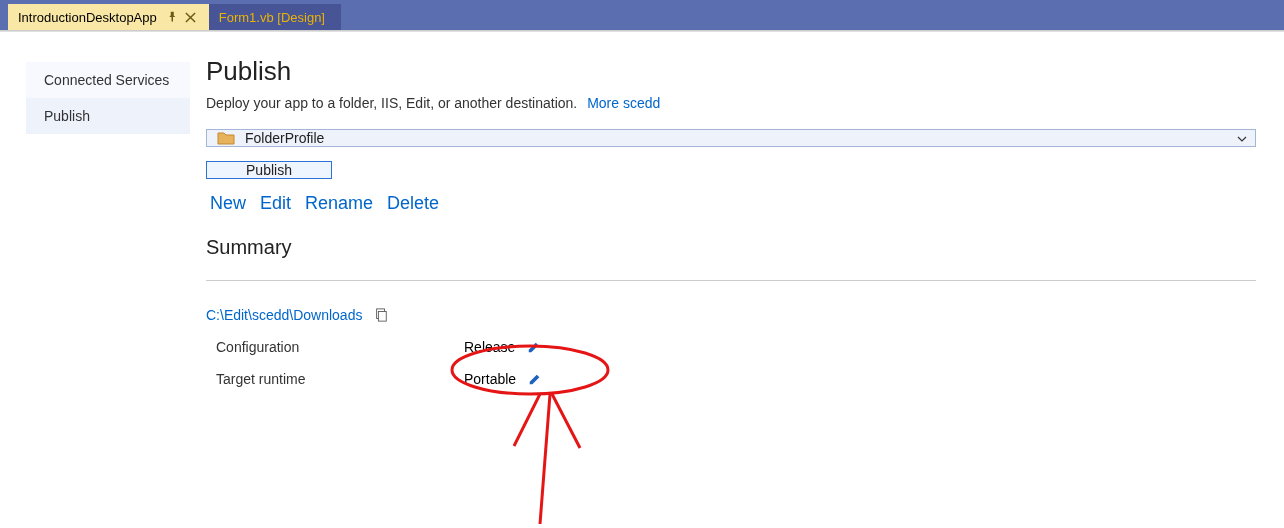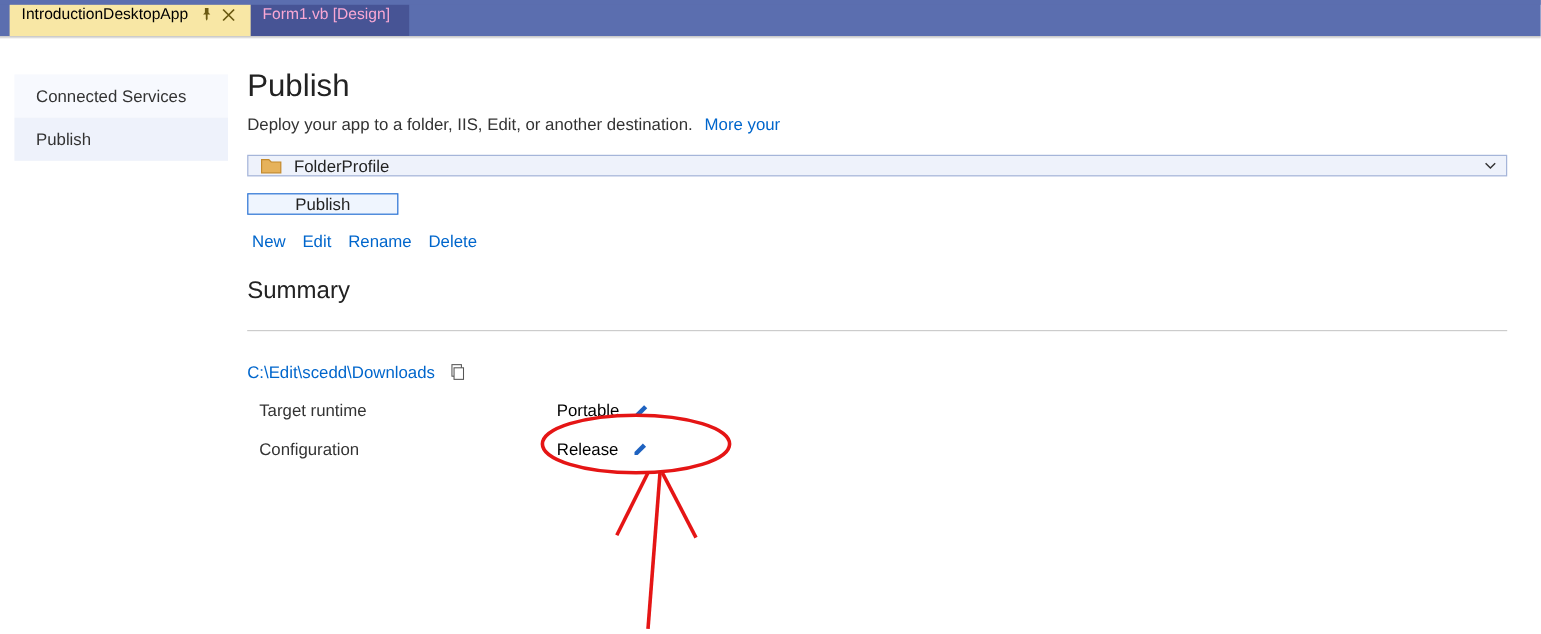--- a/index.html
+++ b/index.html
@@ -1,50 +1,50 @@
 <!DOCTYPE html>
 <html><head>
 <meta charset="utf-8">
 <style>
   * { box-sizing: border-box; margin: 0; padding: 0; font-family: "Segoe UI", Tahoma, sans-serif; }
   body { background: #fff; width: 1284px; height: 528px; overflow: hidden; position: relative; }
 
   
   .tabstrip { display: flex; align-items: stretch; height: 30px; background: #5b6eaf; border-top: 4px solid #5b6eaf; }
   .tabstrip .lead { width: 8px; background: #5b6eaf; }
-  .tab { display: flex; align-items: flex-start; padding: 0 10px; font-size: 13px; position: relative; cursor: pointer; }
+  .tab { display: flex; align-items: center; padding: 0 10px; font-size: 13px; position: relative; cursor: pointer; }
   .tab.active { background: #f8e7a5; color: #000; }
-  .tab.inactive { background: #475495; color: #f9a8d4; }
+  .tab.inactive { background: #475495; color: #eab308; }
   .tab .tab-label { padding-right: 6px; }
   .tab .pin-icon, .tab .close-icon { display: inline-flex; align-items: center; justify-content: center; width: 16px; height: 16px; margin-left: 2px; }
   .below-tabs-separator { height: 2px; background: #e0e0e0; border-top: 1px solid #ccc; }
 
   .workspace { display: flex; height: calc(528px - 34px); }
 
   
-  .sidebar { width: 190px; flex: none; padding-top: 30px; padding-left: 12px; }
+  .sidebar { width: 190px; flex: none; padding-top: 30px; padding-left: 26px; }
   .sidebar-item { padding: 10px 18px; font-size: 14px; color: #333; cursor: pointer; }
   .sidebar-item.selected { background: #eef2fb; font-weight: 400; }
   .sidebar-item:not(.selected) { background: #f7f9fe; }
 
   
   .main { flex: 1; padding: 24px 28px 24px 16px; }
   .publish-title { font-size: 26px; font-weight: 400; color: #222; margin-bottom: 8px; }
   .publish-subtitle { font-size: 14px; color: #333; margin-bottom: 18px; }
   .publish-subtitle .more-link { color: #0066cc; text-decoration: none; margin-left: 6px; cursor: pointer; }
 
   .profile-row { display: flex; align-items: stretch; gap: 14px; margin-bottom: 10px; flex-direction: column; }
   .profile-select { flex: 1; display: flex; align-items: center; height: 36px; border: 1px solid #a5b5d9; background: #eef2fb; padding: 0 10px; position: relative; cursor: pointer; }
   .profile-select .folder-icon { margin-right: 10px; display:inline-flex; }
   .profile-select .profile-name { font-size: 14px; color: #222; }
   .profile-select .chevron { position: absolute; right: 8px; top: 50%; transform: translateY(-50%); font-size: 11px; color: #333; }
   .publish-btn { width: 126px; border: 1px solid #2a72d4; background: #eff5fe; color: #222; font-size: 14px; cursor: pointer; }
 
   .profile-actions { display: flex; gap: 14px; padding: 4px 4px 22px 4px; }
-  .profile-actions .link { color: #0066cc; font-size: 14px; cursor: pointer; }
+  .profile-actions .link { color: #0066cc; font-size: 18px; cursor: pointer; }
 
   .summary-title { font-size: 20px; color: #222; font-weight: 400; margin-bottom: 21px; }
   .summary-divider { border: none; border-top: 1px solid #ccc; margin-bottom: 18px; }
 
   .summary-row { display: flex; align-items: center; height: 32px; font-size: 14px; }
   .summary-label { width: 258px; flex: none; color: #333; padding-left: 10px; }
   .summary-value { display: flex; align-items: center; gap: 10px; }
   .summary-value.link { color: #0066cc; cursor: pointer; }
   .summary-value .val-text { }
   .icon-btn { display: inline-flex; align-items: center; justify-content: center; width: 18px; height: 18px; cursor: pointer; }
@@ -84,21 +84,21 @@
     </div>
     <div class="sidebar-item selected">
       <span>Publish</span>
     </div>
   </div>
 
   <div class="main">
     <div class="publish-title">Publish</div>
     <div class="publish-subtitle">
       <span>Deploy your app to a folder, IIS, Edit, or another destination.</span>
-      <a class="more-link">More your</a>
+      <a class="more-link">More scedd</a>
     </div>
 
     <div class="profile-row">
       <div class="profile-select">
         <span class="folder-icon">
           <svg width="18" height="14" viewBox="0 0 18 14">
               <path d="M1 2h6l2 2h8v9H1z" fill="#e6b25b" stroke="#c48a2c"></path>
             </svg>
         </span>
         <span class="profile-name">FolderProfile</span>
@@ -127,35 +127,35 @@
         <span class="icon-btn">
           <svg width="14" height="14" viewBox="0 0 16 16">
               <rect x="3" y="1" width="9" height="11" fill="none" stroke="#555"></rect>
               <rect x="5" y="4" width="9" height="11" fill="#fff" stroke="#555"></rect>
             </svg>
         </span>
       </div>
     </div>
 
     <div class="summary-row">
-      <div class="summary-label">Target runtime</div>
+      <div class="summary-label">Configuration</div>
       <div class="summary-value">
-        <span class="val-text">Portable</span>
+        <span class="val-text">Release</span>
         <span class="icon-btn">
           <svg width="14" height="14" viewBox="0 0 16 16">
               <path d="M2 11l8-8 3 3-8 8H2v-3z" fill="#1e62c0"></path>
             </svg>
         </span>
       </div>
     </div>
 
     <div class="summary-row">
-      <div class="summary-label">Configuration</div>
+      <div class="summary-label">Target runtime</div>
       <div class="summary-value">
-        <span class="val-text">Release</span>
+        <span class="val-text">Portable</span>
         <span class="icon-btn">
           <svg width="14" height="14" viewBox="0 0 16 16">
               <path d="M2 11l8-8 3 3-8 8H2v-3z" fill="#1e62c0"></path>
             </svg>
         </span>
       </div>
     </div>
   </div>
 </div>
 

